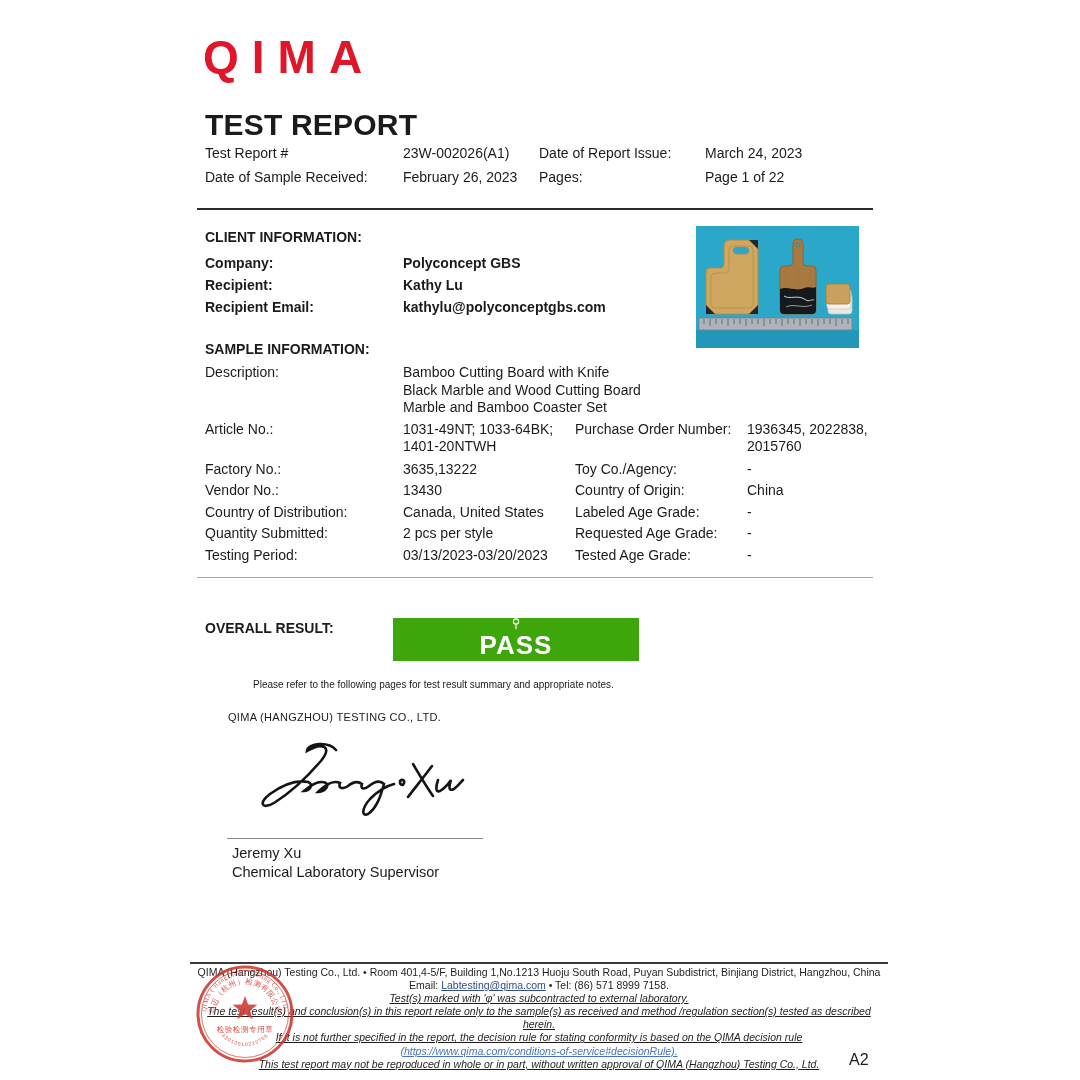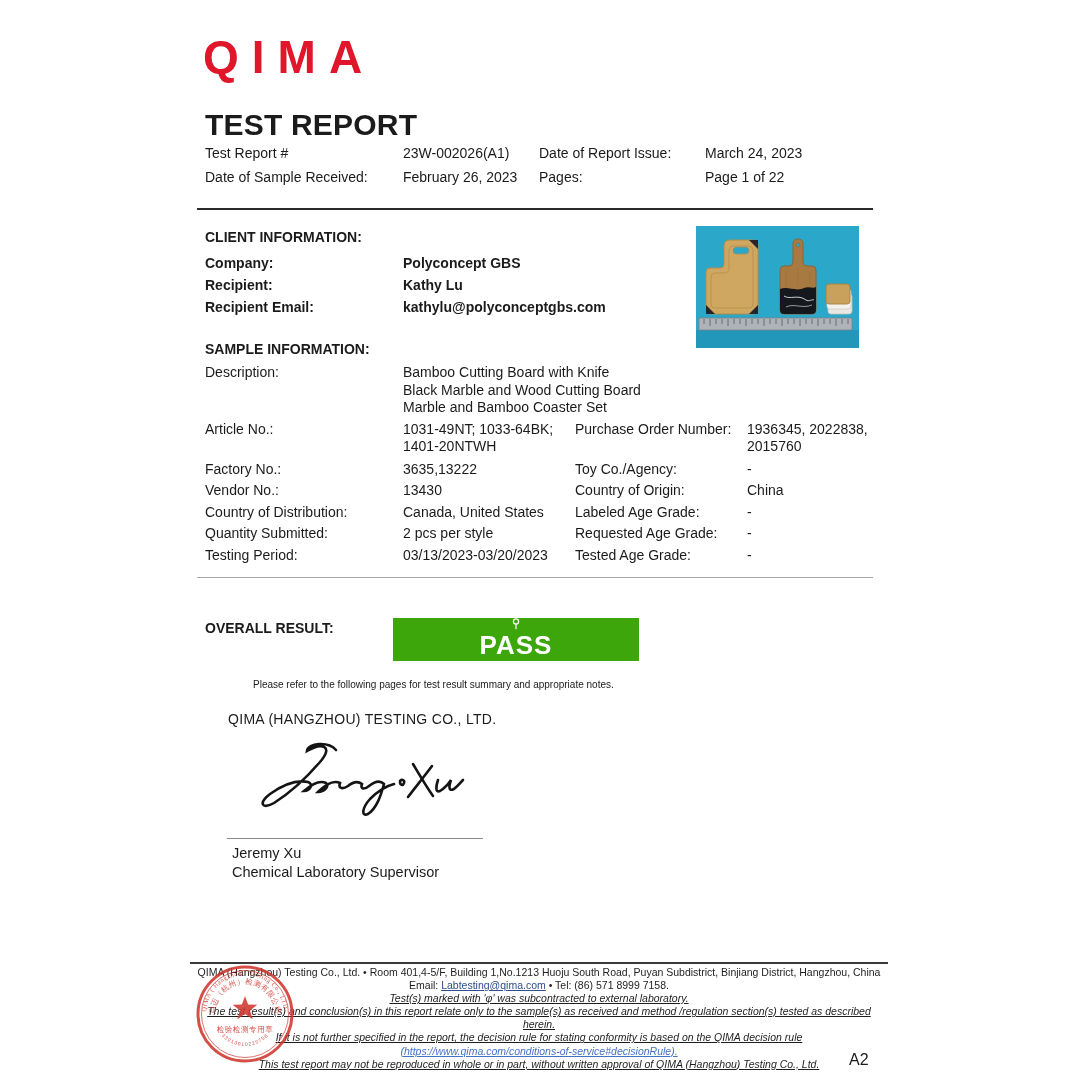--- a/index.html
+++ b/index.html
@@ -25,21 +25,21 @@
   .client-rows .frow{line-height:22px;font-weight:bold;}
   .photo{left:696px;top:226px;width:163px;height:122px;}
   .sample-h{left:205px;top:341px;}
   .sample-rows{left:205px;top:363px;width:668px;font-size:14px;}
   .sample-rows .multiline{line-height:17.5px;padding:1px 0 3px 0;}
   .sample-rows .pair{line-height:21.5px;}
   .result-label{left:205px;top:620px;font-size:14px;font-weight:700;}
   .badge{left:393px;top:618px;width:246px;height:43px;display:flex;align-items:center;justify-content:center;
          color:#fff;font-size:26px;font-weight:700;letter-spacing:1px;flex-direction:column;}
   .note{left:253px;top:679px;font-size:10px;}
-  .company-line{left:228px;top:711px;font-size:14px;letter-spacing:.3px;}
+  .company-line{left:228px;top:711px;font-size:11px;letter-spacing:.3px;}
   .sig-svg{left:250px;top:738px;}
   .sig-line{left:227px;top:838px;width:256px;height:1px;background:#8a8a8a;}
   .sig-block{left:232px;top:844px;font-size:14.5px;line-height:19px;}
   .footer-rule{left:190px;top:962px;width:698px;height:2px;background:#3a3a3a;}
   .footer{left:190px;top:966px;width:698px;text-align:center;font-size:10.5px;line-height:13.1px;color:#1e1e1e;}
   .footer .it{font-style:italic;text-decoration:underline;}
   .flink{text-decoration:underline;}
   .email-link{color:#2f4d8f;}
   .blue-link{color:#4472C4;font-style:italic;}
   .doc-code{left:205px;top:1051px;font-size:11px;margin-top:32px;}

